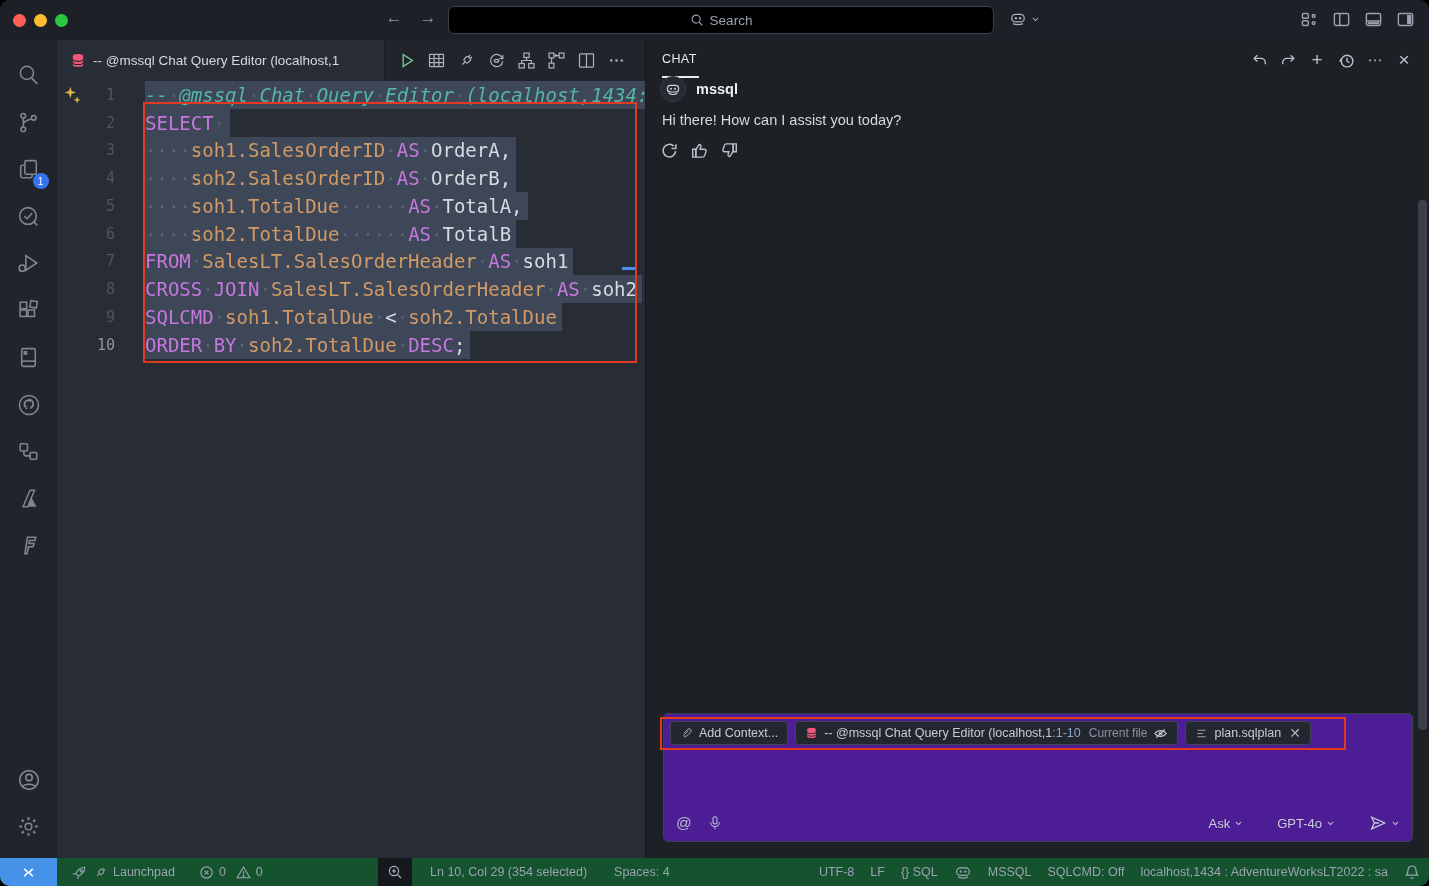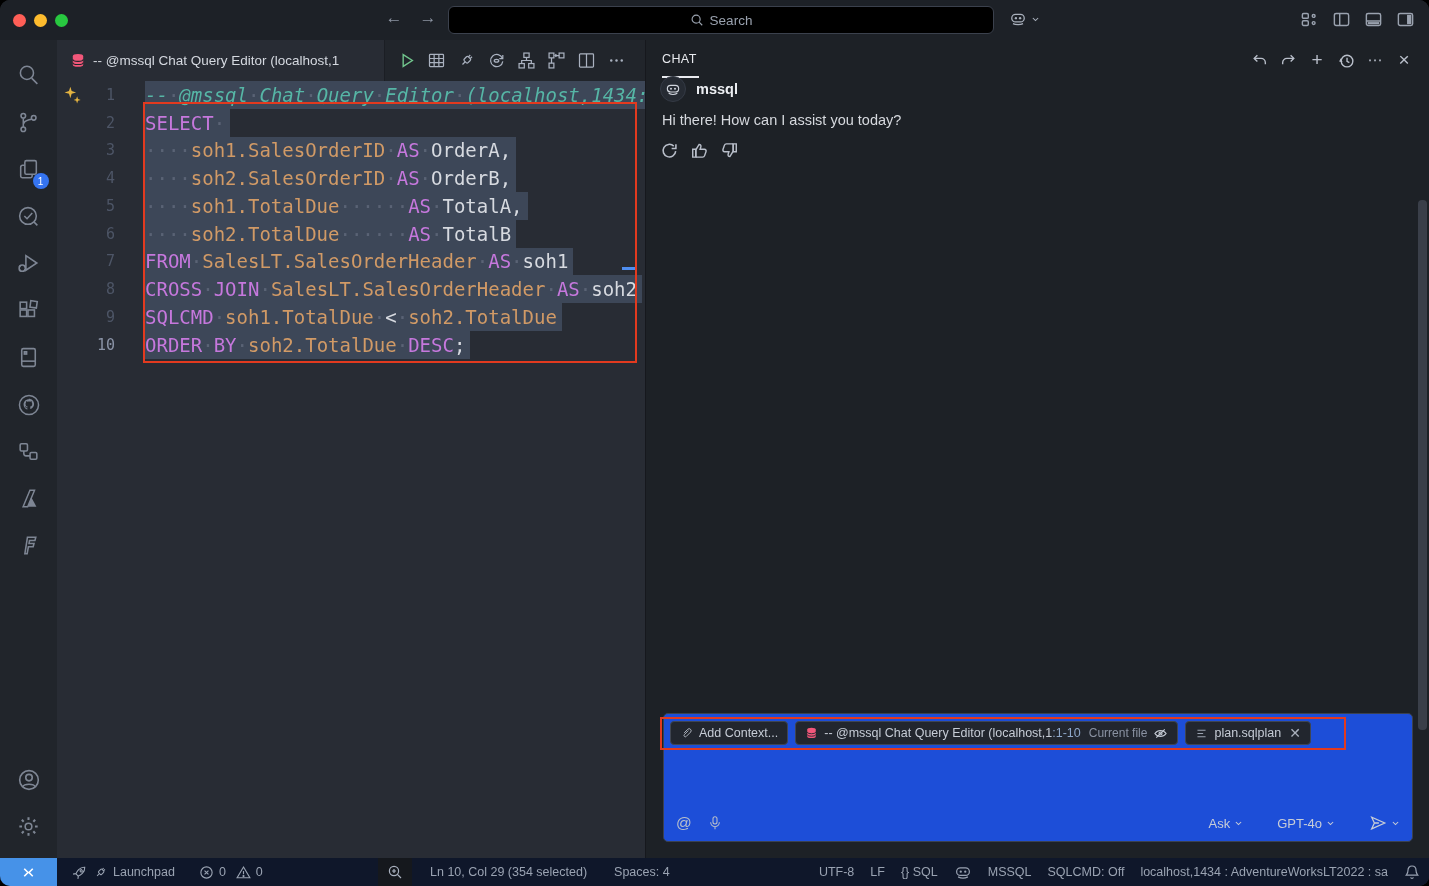--- a/index.html
+++ b/index.html
@@ -66,38 +66,38 @@
   .chat-actions { position:absolute; right:14px; top:9px; display:flex; gap:7px; color:#b9bfca; }
   .chat-actions .icon-btn { width:22px; height:22px; font-size:16px; }
   .avatar { position:absolute; left:14px; top:36px; width:26px; height:26px; border-radius:50%;
             background:#262b33; border:1px solid #343a45; display:flex; align-items:center; justify-content:center; color:#cfd4dc; }
   .msg-author { position:absolute; left:50px; top:41px; font-size:14.5px; font-weight:bold; color:#eceef2; }
   .msg-text { position:absolute; left:16px; top:72px; font-size:14.5px; color:#d6d9de; }
   .msg-feedback { position:absolute; left:14px; top:101px; display:flex; gap:11px; color:#b9bfca; }
   .chat-scrollbar { position:absolute; left:772px; top:160px; width:9px; height:530px; background:#3a3f49; border-radius:4px; }
 
   .chat-input { position:absolute; left:17px; top:673px; width:750px; height:129px;
-                border:1px solid #3a4150; border-radius:5px; background:#1d4ed8; }
+                border:1px solid #3a4150; border-radius:5px; background:#4c1d95; }
   .chips-row { position:absolute; left:6px; top:7px; display:flex; gap:7px; }
   .chip { height:24px; display:flex; align-items:center; gap:6px; background:#22262e; border:1px solid #3f4552;
           border-radius:4px; padding:0 9px; font-size:12.5px; color:#c6ccd6; white-space:nowrap; }
   .chip .range { color:#8ea7c9; }
   .chip .suffix { color:#8a92a2; font-size:12px; margin-left:2px; }
   .chip .chip-x { font-size:14px; color:#aab1bd; margin-left:2px; }
   .box-chips { left:-4px; top:3px; width:686px; height:33px; }
   .input-text { position:absolute; left:12px; top:39px; width:728px; font-size:14.5px; line-height:27px; color:#d8dbe1; }
   .mention { background:#2b4766; color:#7fb5f2; border-radius:3px; padding:1px 4px; }
   .input-controls { position:absolute; left:12px; right:12px; bottom:9px; display:flex; align-items:center; color:#b9bfca; }
   .ic-left { display:flex; align-items:center; gap:15px; }
   .at-glyph { font-size:15.5px; }
   .ic-right { margin-left:auto; display:flex; align-items:center; gap:34px; font-size:13px; color:#c8cdd7; }
   .dd { display:flex; align-items:center; gap:4px; }
 
   
-  .statusbar { position:absolute; bottom:0; left:0; right:0; height:28px; background:#0f172a;
+  .statusbar { position:absolute; bottom:0; left:0; right:0; height:28px; background:#14532d;
                color:#9aa3b2; font-size:12.5px; }
   .sb-remote { position:absolute; left:0; top:0; width:57px; height:28px; background:#4692e8; color:#fff;
                display:flex; align-items:center; justify-content:center; }
   .sb-left { position:absolute; left:72px; top:0; height:28px; display:flex; align-items:center; gap:24px; }
   .sb-group { display:flex; align-items:center; gap:5px; height:28px; }
   .sb-zoom { position:absolute; left:378px; top:0; width:34px; height:28px; background:#15181d;
              display:flex; align-items:center; justify-content:center; }
   .sb-mid { position:absolute; left:430px; top:0; height:28px; display:flex; align-items:center; gap:27px; }
   .sb-right { position:absolute; right:9px; top:0; height:28px; display:flex; align-items:center; gap:16px;margin-left:40px; }
   svg { display:block; }

